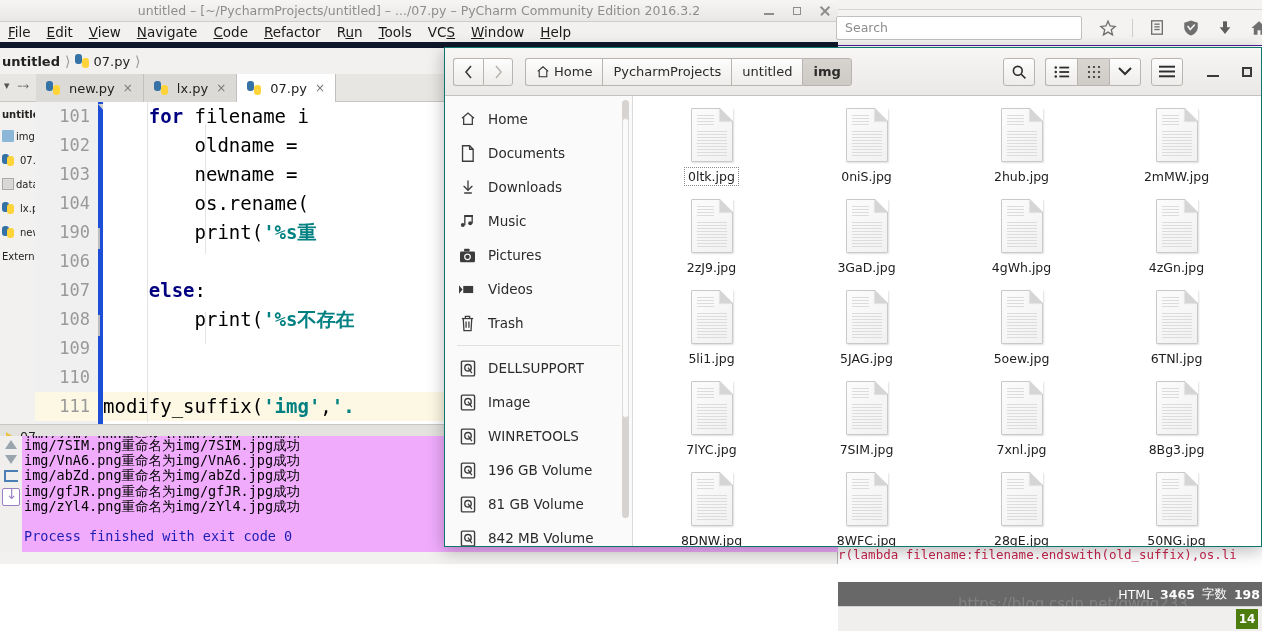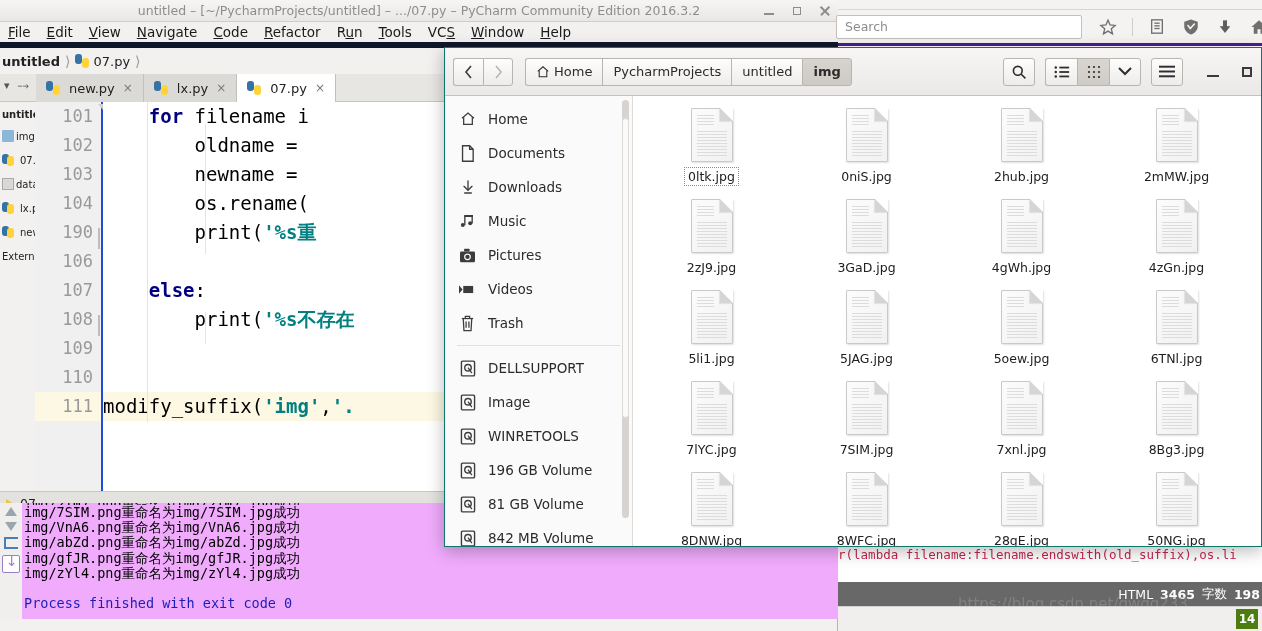--- a/index.html
+++ b/index.html
@@ -7,21 +7,21 @@
     margin: 0; padding: 0;
     width: 1262px; height: 631px;
     overflow: hidden;
     font-family: "DejaVu Sans", "Liberation Sans", sans-serif;
     background: #ffffff;
   }
   #root { position: relative; width: 1262px; height: 631px; }
 
   
   .pycharm {
-    position: absolute; left: 0; top: 0; width: 838px; height: 631px;
+    position: absolute; left: 0; top: 0; width: 838px; height: 564px;
     background: #f2f1f0; border-right: 1px solid #b5b5b5;
   }
   .pc-titlebar {
     position: absolute; left: 0; top: 0; width: 838px; height: 22px;
     background: linear-gradient(#f6f5f4, #e9e7e5);
     border-bottom: 1px solid #cfcdca;
     display: flex; align-items: center; justify-content: center;
   }
   .pc-title {
     font-size: 12.5px; color: #8d8d8d; white-space: nowrap;
@@ -88,21 +88,21 @@
   .pj-ico { width: 12px; height: 12px; flex: 0 0 12px; }
   .ico-folder { background: #8bb7d9; border-radius: 1px; }
   .ico-txt { background: #d8d8d8; border: 1px solid #aaa; }
 
   .pc-editor {
     position: absolute; left: 35px; top: 102px; right: 0; bottom: 140px;
     background: #ffffff; overflow: hidden;
   }
   .gutter {
     position: absolute; left: 0; top: 0; width: 68px; height: 100%;
-    background: #f0f0f0; border-right: 2px solid #1d4ed8;
+    background: #f0f0f0; border-right: 5px solid #1d4ed8;
   }
   .gline {
     height: 29px; line-height: 29px; text-align: right; padding-right: 8px;
     font-family: "DejaVu Sans Mono", "Liberation Mono", monospace;
     font-size: 17px; color: #999;
   }
   .gline.cur { background: #fcf8e3; }
   .fold {
     position: absolute; left: 63px; width: 16px; height: 14px;
   }
@@ -164,21 +164,21 @@
     position: absolute; left: 838px; top: 0; width: 424px; height: 631px;
     background: #ffffff;
   }
   .br-top {
     position: absolute; left: 0; top: 0; width: 424px; height: 10px;
     background: #f4f3f2; border-bottom: 1px solid #d8d5d2;
   }
   .br-navbar {
     position: absolute; left: 0; top: 10px; width: 424px; height: 36px;
     background: #f4f3f2; display: flex; align-items: center; gap: 0px;
-    padding: 0 6px; border-bottom: 3px solid #4c1d95;
+    padding: 0 6px; border-bottom: 1px solid #4c1d95;
   }
   .br-search {
     flex: 0 0 246px; height: 24px; background: #ffffff;
     border: 1px solid #c3c0bd; border-radius: 2px;
     display: flex; align-items: center; padding-left: 8px;
     font-size: 12.5px; color: #8d8d8d; margin-left: -8px;
   }
   .br-icons { display: flex; align-items: center; gap: 14px; margin-left: 16px; }
   .br-ic { width: 20px; height: 20px; color: #6f6f6f; display: flex;
            align-items: center; justify-content: center; cursor: pointer; }

